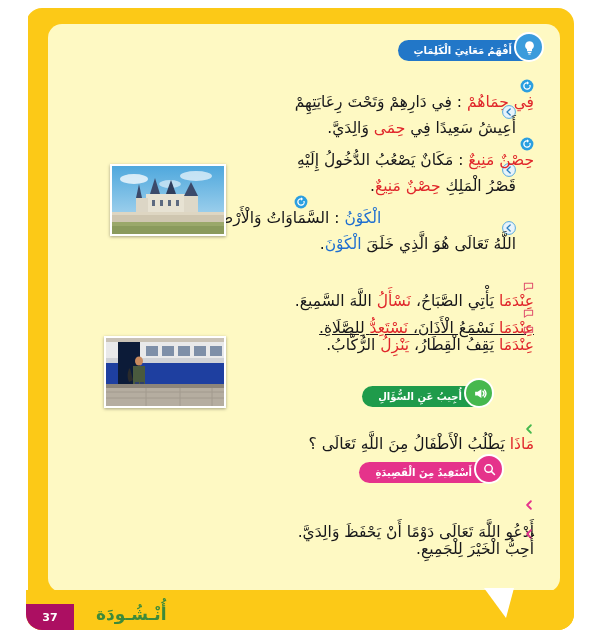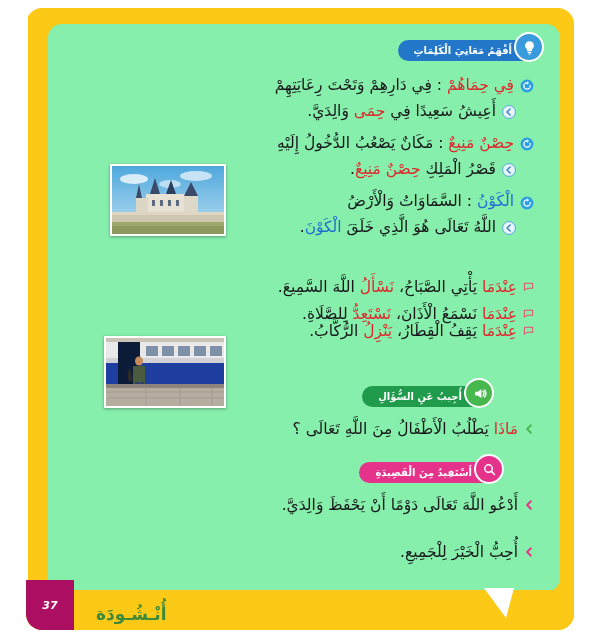--- a/index.html
+++ b/index.html
@@ -41,21 +41,21 @@
     bottom: 8px;
     background: #ffffff;
   }
   
   .card {
     position: absolute;
     left: 48px;
     top: 24px;
     right: 40px;
     bottom: 46px;
-    background: #86efac;
+    background: #fef9c3;
     border-radius: 14px;
   }
   
   .card-tail {
     position: absolute;
     right: 86px;
     bottom: 20px;
     width: 0;
     height: 0;
     border-left: 22px solid transparent;
@@ -104,21 +104,21 @@
   .circ-green   { background: #46b84e; }
   .badge-pink   { background: #e5338b; }
   .circ-pink    { background: #e5338b; }
 
   
   .line {
     position: absolute;
     right: 26px;
     left: 14px;
     display: flex;
-    flex-direction: row;
+    flex-direction: column;
     align-items: flex-start;
     justify-content: flex-start;
     direction: rtl;
     font-family: "DejaVu Sans", "Liberation Serif", serif;
     font-size: 15.5px;
     color: #17171a;
     white-space: nowrap;
   }
   .line.indent { right: 44px; }
   .line-text { display: inline-block; }
@@ -151,30 +151,29 @@
     bottom: 8px;
     height: 40px;
     background: #fcc917;
     border-radius: 0 0 16px 16px;
   }
   .page-number {
     position: absolute;
     left: 26px;
     bottom: 8px;
     width: 48px;
-    height: 50px;
+    height: 26px;
     background: #ac0f62;
     border-radius: 0 0 0 16px;
     color: #ffffff;
     font-size: 11px;
     font-weight: bold;
     display: flex;
     align-items: center;
     justify-content: center;
-    font-style: italic;
   }
   .footer-title {
     position: absolute;
     left: 96px;
     bottom: 8px;
     height: 32px;
     display: flex;
     align-items: center;
     color: #3d8a3a;
     font-size: 17px;
@@ -302,21 +301,21 @@
 
     <div class="line" style="top:254px;">
       <span class="bullet">
         <svg width="11" height="11" viewBox="0 0 24 24" fill="none" stroke="#e0506e" stroke-width="2.2">
           <path d="M3 5h18v11H9l-6 4v-4H3z" stroke-linejoin="round"></path>
         </svg>
       </span>
       <span class="line-text"><span class="red">عِنْدَمَا</span><span class="black"> يَأْتِي الصَّبَاحُ، </span><span class="red">نَسْأَلُ</span><span class="black"> اللَّهَ السَّمِيعَ.</span></span>
     </div>
 
-    <div class="line" style="top:281px;">
+    <div class="line" style="top:281px;text-decoration:underline;">
       <span class="bullet">
         <svg width="11" height="11" viewBox="0 0 24 24" fill="none" stroke="#e0506e" stroke-width="2.2">
           <path d="M3 5h18v11H9l-6 4v-4H3z" stroke-linejoin="round"></path>
         </svg>
       </span>
       <span class="line-text"><span class="red">عِنْدَمَا</span><span class="black"> نَسْمَعُ الْأَذَانَ، </span><span class="red">نَسْتَعِدُّ</span><span class="black"> لِلصَّلَاةِ.</span></span>
     </div>
 
     <div class="line" style="top:298px;">
       <span class="bullet">
@@ -379,30 +378,30 @@
     <div class="badge-row" style="top:438px; right:62px;">
       <div class="badge badge-pink">أَسْتَفِيدُ مِنَ الْقَصِيدَةِ</div>
       <div class="badge-circle circ-pink" style="right:-6px; top:-8px;">
         <svg width="15" height="15" viewBox="0 0 24 24" fill="none" stroke="#ffffff" stroke-width="2.3" stroke-linecap="round">
           <circle cx="10.5" cy="10.5" r="6"></circle>
           <path d="M15 15l5 5"></path>
         </svg>
       </div>
     </div>
 
-    <div class="line" style="top:472px;">
+    <div class="line" style="top:472px;gap:12px;">
       <span class="bullet">
         <svg width="10" height="12" viewBox="0 0 12 16" fill="none" stroke="#e5338b" stroke-width="2.4" stroke-linecap="round" stroke-linejoin="round">
           <path d="M8.5 3 3.5 8l5 5"></path>
         </svg>
       </span>
       <span class="line-text black">أَدْعُو اللَّهَ تَعَالَى دَوْمًا أَنْ يَحْفَظَ وَالِدَيَّ.</span>
     </div>
 
-    <div class="line" style="top:501px;margin-top:18px;">
+    <div class="line" style="top:501px;">
       <span class="bullet">
         <svg width="10" height="12" viewBox="0 0 12 16" fill="none" stroke="#e5338b" stroke-width="2.4" stroke-linecap="round" stroke-linejoin="round">
           <path d="M8.5 3 3.5 8l5 5"></path>
         </svg>
       </span>
       <span class="line-text black">أُحِبُّ الْخَيْرَ لِلْجَمِيعِ.</span>
     </div>
 
   </div>
 

